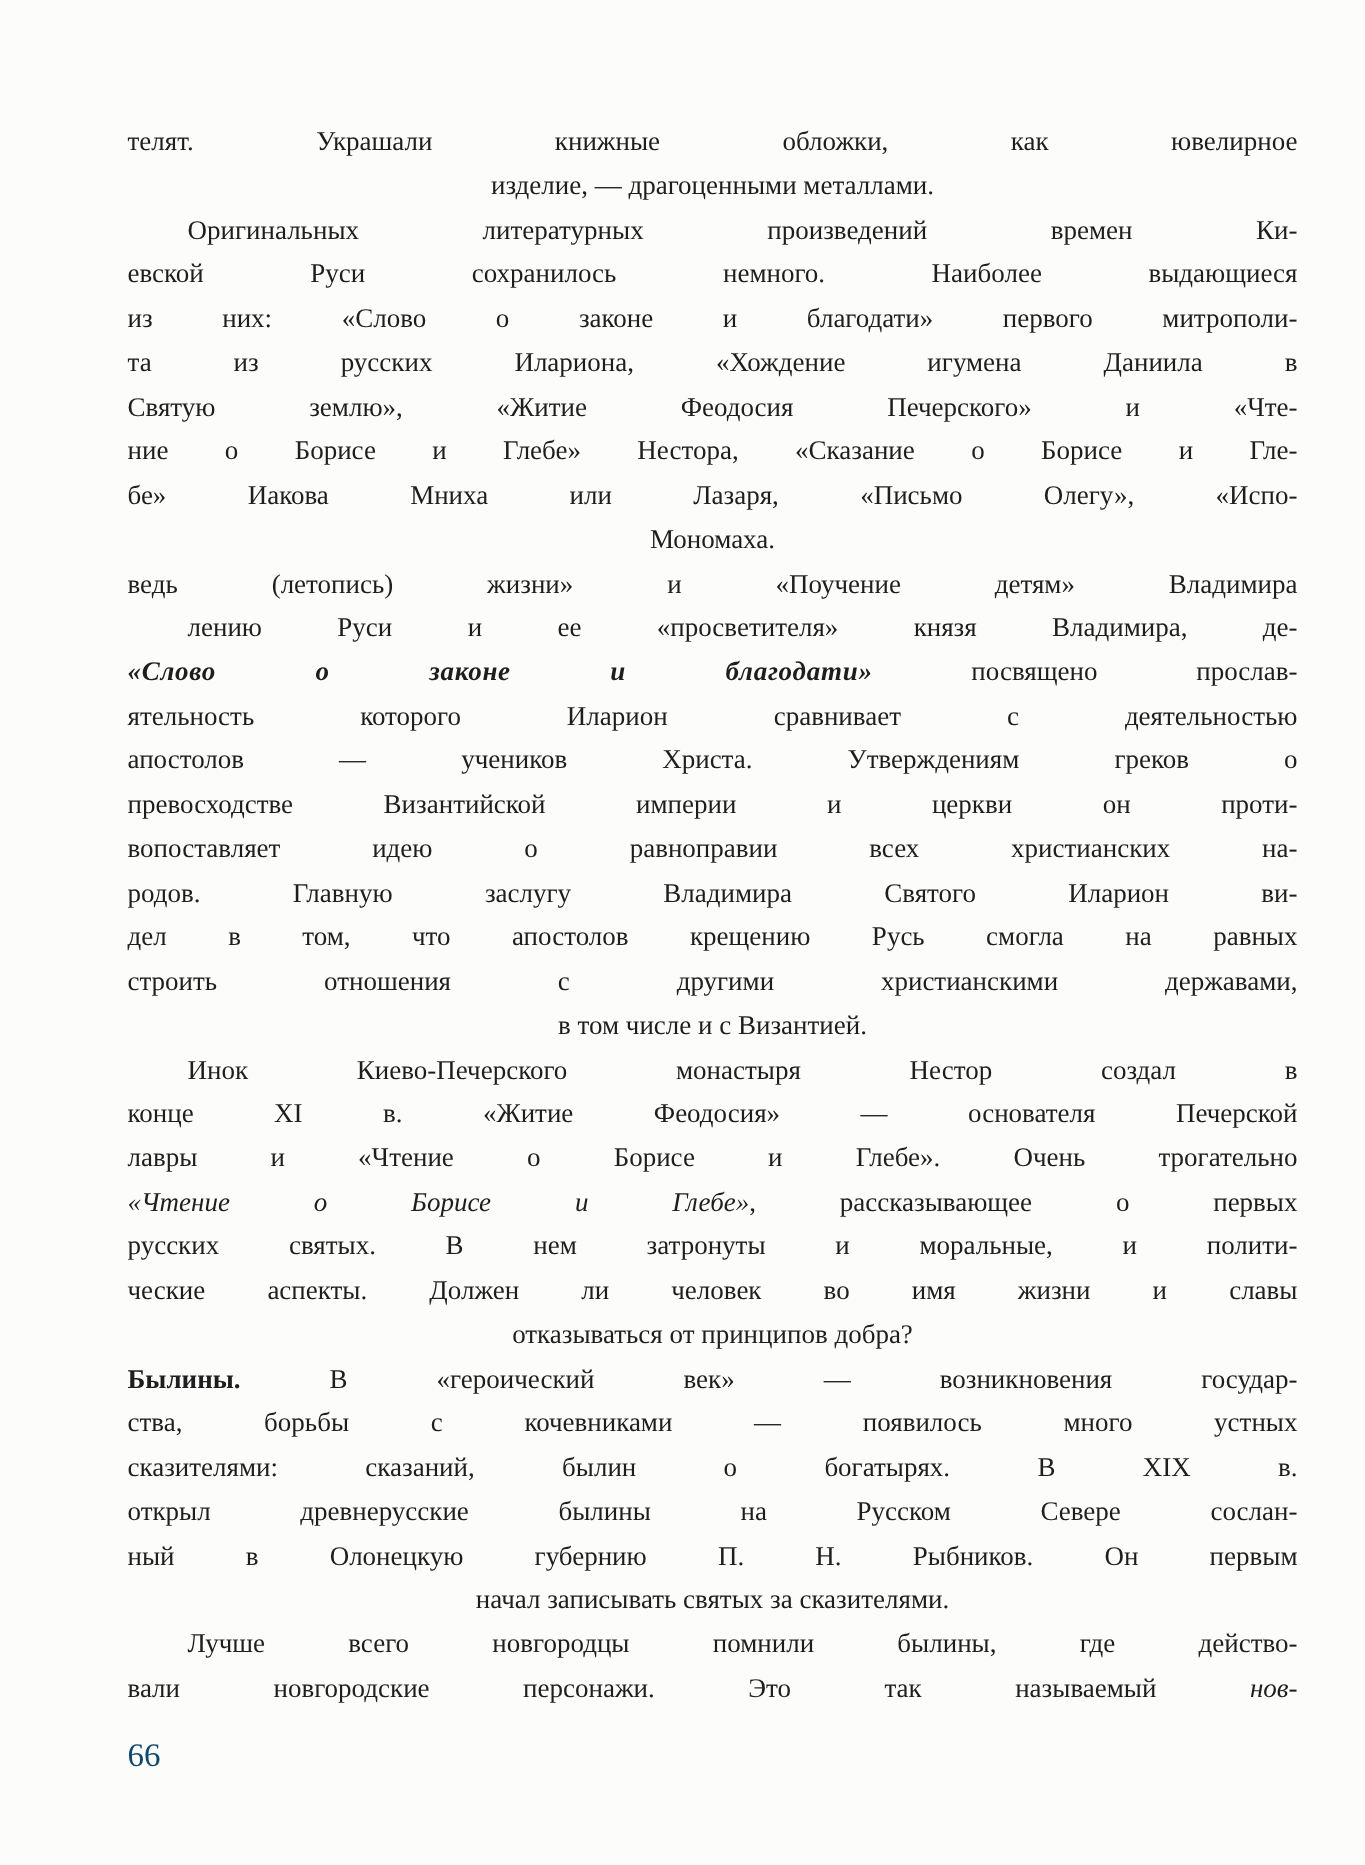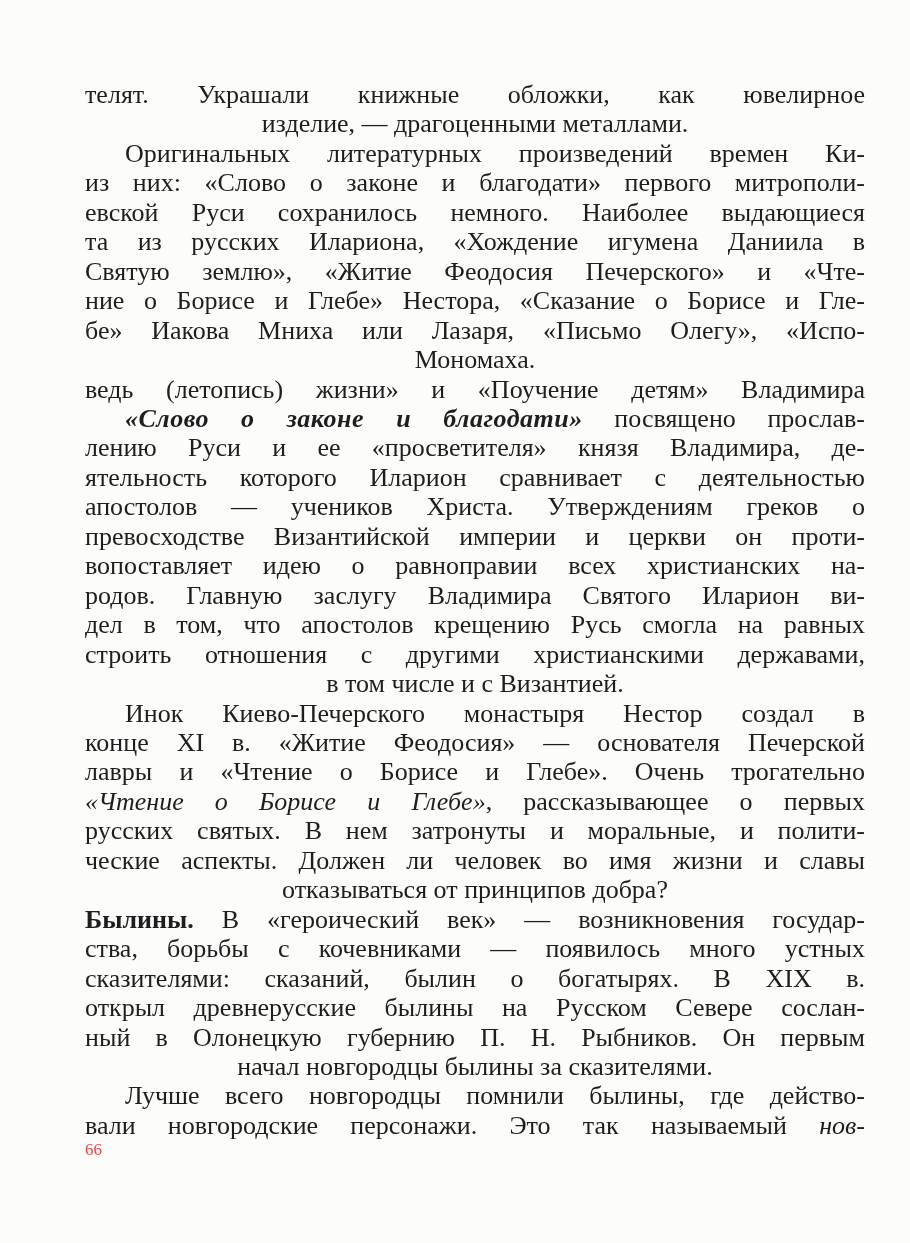--- a/index.html
+++ b/index.html
@@ -13,65 +13,66 @@
     height: 1243px;
     background: #fcfcfa;
     font-family: "Liberation Serif", "DejaVu Serif", serif;
     color: #1e1e1e;
     overflow: hidden;
     box-sizing: border-box;
     padding: 80px 45px 0 85px;
   }
   .text-block {
     width: 780px;
-    font-size: 26px;
+    font-size: 18px;
     line-height: 29.45px;
   }
   .paragraph { margin: 0; }
   .paragraph.indent .line:first-child { padding-left: 40px; }
   .line {
     text-align: center;
     white-space: normal;
   }
   .line.just {
     text-align: justify;
     text-align-last: justify;
   }
   .seg-n { font-weight: normal; font-style: normal; }
   .seg-b { font-weight: bold; font-style: normal; }
   .seg-i { font-weight: normal; font-style: italic; }
   .seg-bi { font-weight: bold; font-style: italic; letter-spacing: 0.5px; }
   .page-number {
-    font-size: 17px;
-    color: #ef4444;
+    margin-top: 17px;
+    font-size: 22px;
+    color: #0c4a6e;
   }
 </style>
 </head>
 <body>
 
 <div class="page">
   <div class="text-block">
       <div class="paragraph">
         <div class="line just"><span class="seg-n">телят. Украшали книжные обложки, как ювелирное</span></div>
         <div class="line"><span class="seg-n">изделие, — драгоценными металлами.</span></div>
       </div>
       <div class="paragraph indent">
         <div class="line just"><span class="seg-n">Оригинальных литературных произведений времен Ки-</span></div>
+        <div class="line just"><span class="seg-n">евской Руси сохранилось немного. Наиболее выдающиеся</span></div>
         <div class="line just"><span class="seg-n">из них: «Слово о законе и благодати» первого митрополи-</span></div>
-        <div class="line just"><span class="seg-n">евской Руси сохранилось немного. Наиболее выдающиеся</span></div>
         <div class="line just"><span class="seg-n">та из русских Илариона, «Хождение игумена Даниила в</span></div>
         <div class="line just"><span class="seg-n">Святую землю», «Житие Феодосия Печерского» и «Чте-</span></div>
         <div class="line just"><span class="seg-n">ние о Борисе и Глебе» Нестора, «Сказание о Борисе и Гле-</span></div>
         <div class="line just"><span class="seg-n">бе» Иакова Мниха или Лазаря, «Письмо Олегу», «Испо-</span></div>
         <div class="line"><span class="seg-n">Мономаха.</span></div>
         <div class="line just"><span class="seg-n">ведь (летопись) жизни» и «Поучение детям» Владимира</span></div>
       </div>
       <div class="paragraph indent">
+        <div class="line just"><span class="seg-n">лению Руси и ее «просветителя» князя Владимира, де-</span></div>
         <div class="line just"><span class="seg-bi">«Слово о законе и благодати»</span><span class="seg-n"> посвящено прослав-</span></div>
-        <div class="line just"><span class="seg-n">лению Руси и ее «просветителя» князя Владимира, де-</span></div>
         <div class="line just"><span class="seg-n">ятельность которого Иларион сравнивает с деятельностью</span></div>
         <div class="line just"><span class="seg-n">апостолов — учеников Христа. Утверждениям греков о</span></div>
         <div class="line just"><span class="seg-n">превосходстве Византийской империи и церкви он проти-</span></div>
         <div class="line just"><span class="seg-n">вопоставляет идею о равноправии всех христианских на-</span></div>
         <div class="line just"><span class="seg-n">родов. Главную заслугу Владимира Святого Иларион ви-</span></div>
         <div class="line just"><span class="seg-n">дел в том, что апостолов крещению Русь смогла на равных</span></div>
         <div class="line just"><span class="seg-n">строить отношения с другими христианскими державами,</span></div>
         <div class="line"><span class="seg-n">в том числе и с Византией.</span></div>
       </div>
       <div class="paragraph indent">
@@ -82,21 +83,21 @@
         <div class="line just"><span class="seg-n">русских святых. В нем затронуты и моральные, и полити-</span></div>
         <div class="line just"><span class="seg-n">ческие аспекты. Должен ли человек во имя жизни и славы</span></div>
         <div class="line"><span class="seg-n">отказываться от принципов добра?</span></div>
       </div>
       <div class="paragraph">
         <div class="line just"><span class="seg-b">Былины.</span><span class="seg-n"> В «героический век» — возникновения государ-</span></div>
         <div class="line just"><span class="seg-n">ства, борьбы с кочевниками — появилось много устных</span></div>
         <div class="line just"><span class="seg-n">сказителями: сказаний, былин о богатырях. В XIX в.</span></div>
         <div class="line just"><span class="seg-n">открыл древнерусские былины на Русском Севере сослан-</span></div>
         <div class="line just"><span class="seg-n">ный в Олонецкую губернию П. Н. Рыбников. Он первым</span></div>
-        <div class="line"><span class="seg-n">начал новгородцы былины за сказителями.</span></div>
+        <div class="line"><span class="seg-n">начал записывать святых за сказителями.</span></div>
       </div>
       <div class="paragraph indent">
         <div class="line just"><span class="seg-n">Лучше всего новгородцы помнили былины, где действо-</span></div>
         <div class="line just"><span class="seg-n">вали новгородские персонажи. Это так называемый </span><span class="seg-i">нов-</span></div>
       </div>
     </div>
   <div class="page-number">66</div>
 </div>
 
 </body></html>

